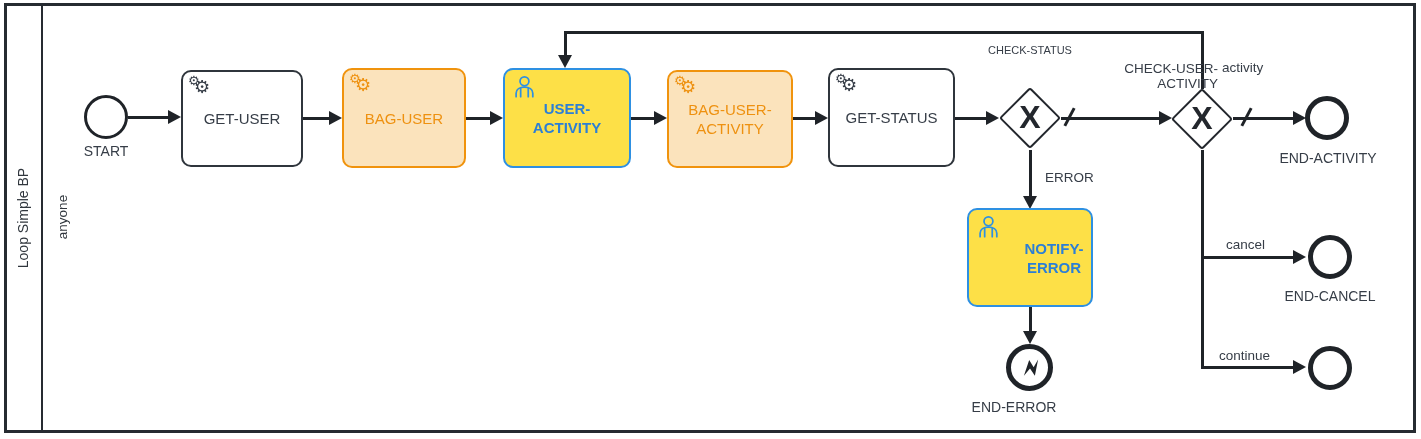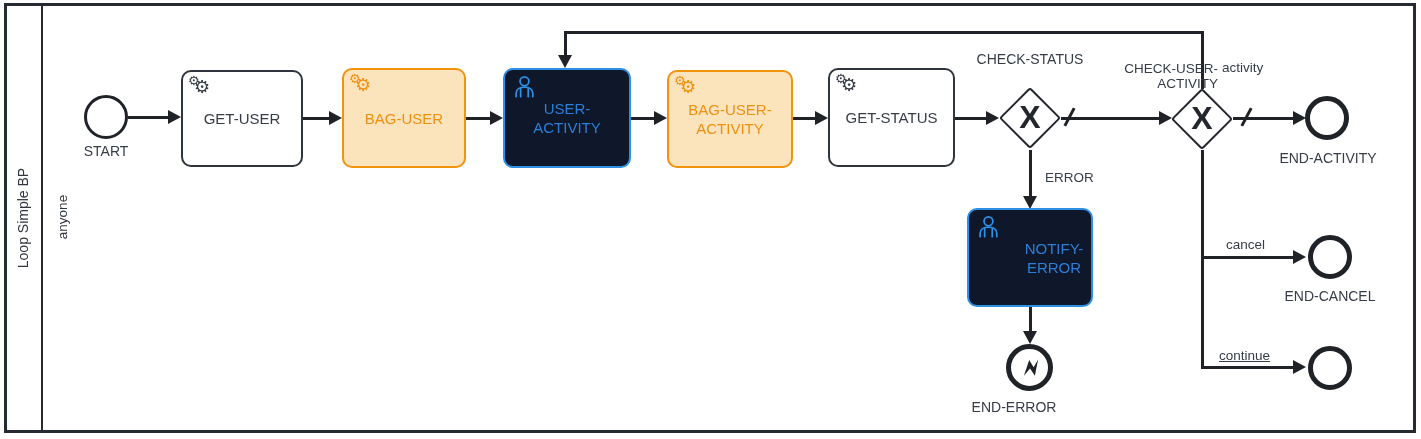--- a/index.html
+++ b/index.html
@@ -26,21 +26,21 @@
   .event{position:absolute;border-radius:50%;background:#ffffff;box-sizing:border-box;}
   .start{width:44px;height:44px;border:3px solid #1f2328;}
   .end{width:44px;height:44px;border:5px solid #1f2328;}
   .end-big{width:47px;height:47px;border:5px solid #1f2328;display:flex;align-items:center;justify-content:center;}
   
   .task{position:absolute;border-radius:10px;box-sizing:border-box;
     display:flex;flex-direction:column;align-items:center;justify-content:center;
     font-size:15px;line-height:19px;text-align:center;}
   .task-plain{background:#ffffff;border:2.5px solid #2f353c;color:#363d47;}
   .task-orange{background:#FBE3BC;border:2.5px solid #F0930D;color:#EE9110;}
-  .task-blue{background:#0f172a;border:2.5px solid #2E90E2;color:#2C7FD6;}
+  .task-blue{background:#fde047;border:2.5px solid #2E90E2;color:#2C7FD6;font-weight:bold;}
   .task-icon{position:absolute;left:5px;top:2px;width:28px;height:28px;font-family:"DejaVu Sans",sans-serif;}
   .gear-back{position:absolute;left:0;top:-3px;font-size:13px;}
   .gear-front{position:absolute;left:6px;top:3px;font-size:18px;}
   .user-svg{position:absolute;left:2px;top:2px;}
   
   .gw-diamond{position:absolute;width:44px;height:44px;background:#ffffff;
     border:2.5px solid #23272d;box-sizing:border-box;transform:rotate(45deg);border-radius:3px;}
   .gw-x{position:absolute;width:44px;height:44px;display:flex;align-items:center;justify-content:center;
     font-size:32px;font-weight:800;color:#23272d;}
   
@@ -97,21 +97,21 @@
   <div class="slash" style="left:1245px;top:107px;"></div>
 
   <div class="vline" style="left:1201px;top:150px;height:219px;"></div>
 
   <div class="hline" style="left:1201px;top:256px;width:94px;"></div>
   <div class="head-r" style="left:1293px;top:250px;"></div>
   <div class="elbl" style="left:1226px;top:237px;">cancel</div>
 
   <div class="hline" style="left:1201px;top:366px;width:94px;"></div>
   <div class="head-r" style="left:1293px;top:360px;"></div>
-  <div class="elbl" style="left:1219px;top:348px;text-decoration:underline;">continue</div>
+  <div class="elbl" style="left:1219px;top:348px;">continue</div>
 
   <div class="event start" style="left:84px;top:95px;"></div>
   <div class="lbl" style="left:61px;top:143px;width:90px;">START</div>
 
   <div class="task task-plain" style="left:181px;top:70px;width:122px;height:97px;">
     <span class="task-icon">
       <span class="gear-back">⚙</span>
       <span class="gear-front">⚙</span>
     </span>
     <span>GET-USER</span>
@@ -149,21 +149,21 @@
   <div class="task task-plain" style="left:828px;top:68px;width:127px;height:99px;">
     <span class="task-icon">
       <span class="gear-back">⚙</span>
       <span class="gear-front">⚙</span>
     </span>
     <span>GET-STATUS</span>
   </div>
 
   <div class="gw-diamond" style="left:1008px;top:96px;"></div>
   <div class="gw-x" style="left:1008px;top:95px;">X</div>
-  <div class="lbl" style="left:955px;top:51px;width:150px;font-size:14px;">CHECK-STATUS</div>
+  <div class="lbl" style="left:955px;top:44px;width:150px;font-size:11px;">CHECK-STATUS</div>
 
   <div class="gw-diamond" style="left:1180px;top:97px;"></div>
   <div class="gw-x" style="left:1180px;top:96px;">X</div>
   <div class="lbl" style="left:1094px;top:62px;width:124px;font-size:13.5px;line-height:14.5px;text-align:right;">
     <div>CHECK-USER-</div>
     <div>ACTIVITY</div>
   </div>
 
   <div class="task task-blue" style="left:967px;top:208px;width:126px;height:99px;padding-left:48px;">
     <span class="task-icon">

